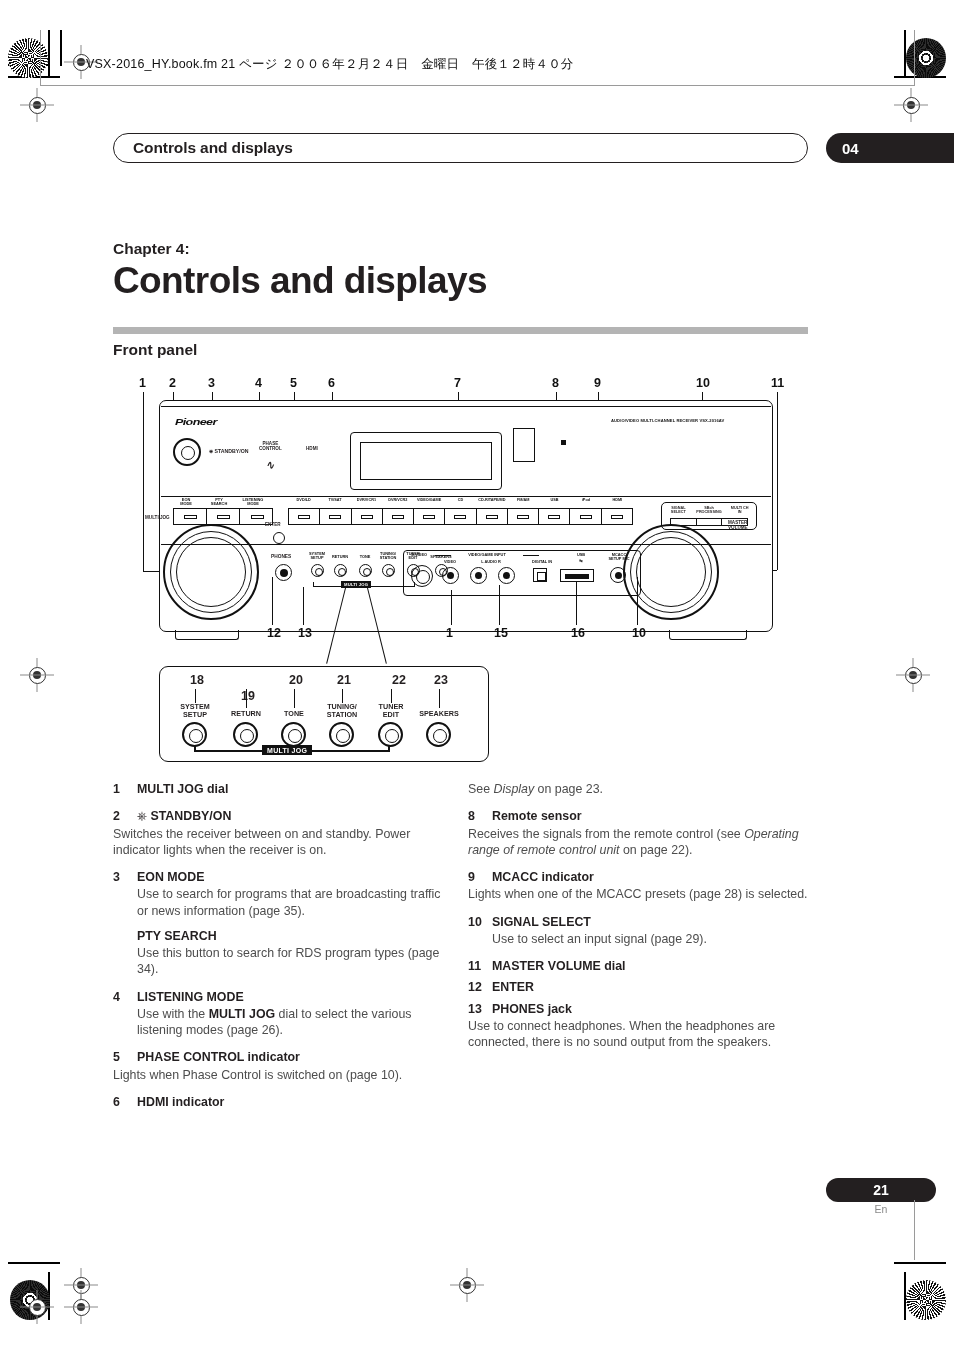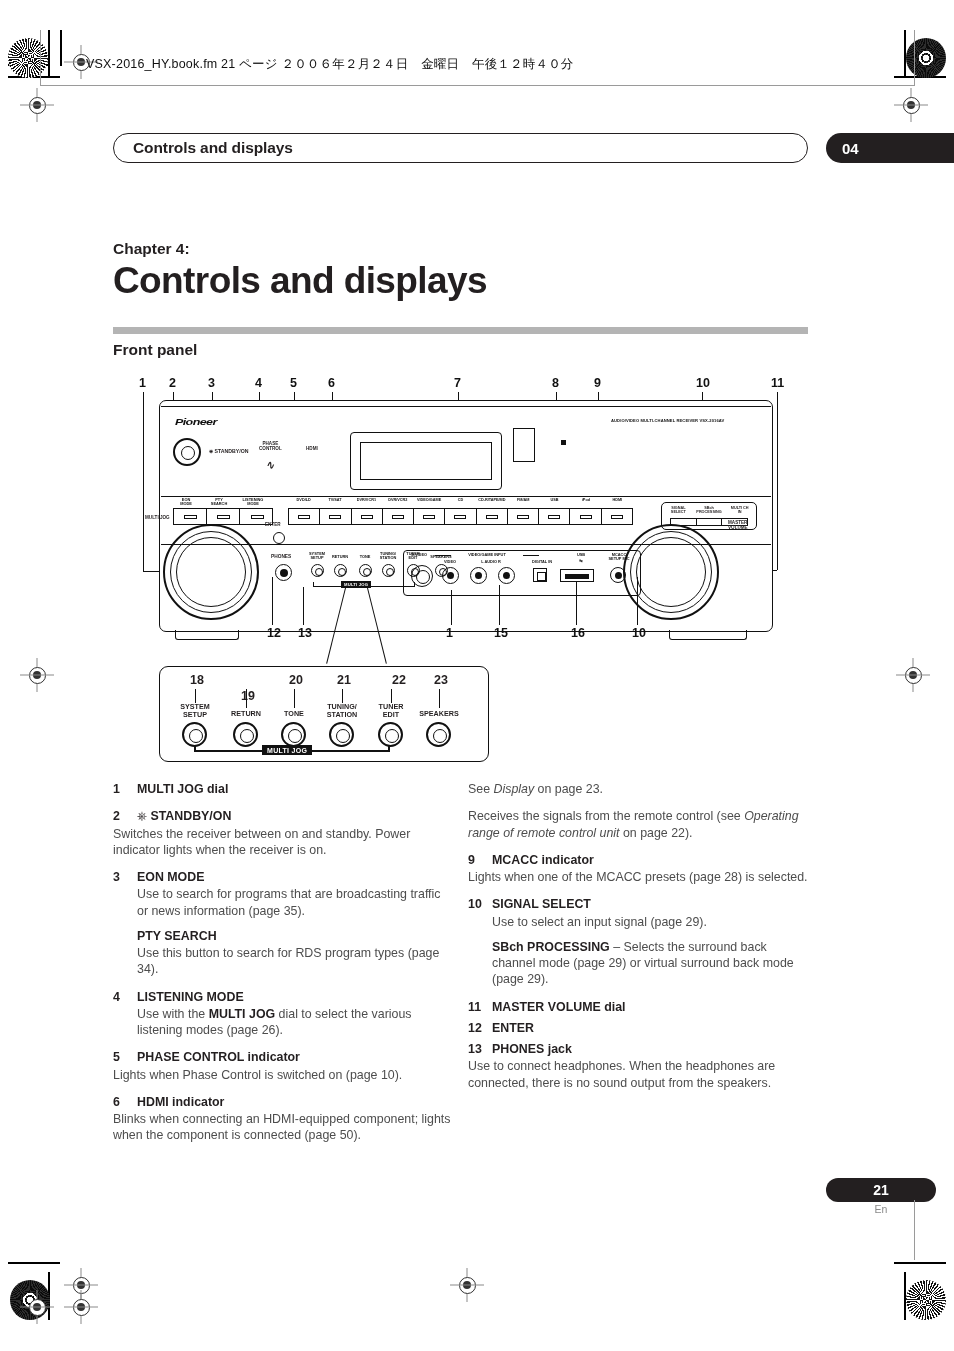--- a/index.html
+++ b/index.html
@@ -603,44 +603,43 @@
     <div class="body indent"><span>Use with the </span><b class="k">MULTI JOG</b><span> dial to select the various listening modes (page 26).</span></div>
   </div>
 
   <div class="entry">
     <div class="hd"><span class="n">5</span><span>PHASE CONTROL indicator</span></div>
     <div class="body">Lights when Phase Control is switched on (page 10).</div>
   </div>
 
   <div class="entry">
     <div class="hd"><span class="n">6</span><span>HDMI indicator</span></div>
-    <div class="body">Blinks when connecting an HDMI-equipped component; lights when the component is connected (page 50).</div>
   </div>
 
 </div>
 
 <div class="col right">
 
   <div class="entry">
     <div class="body"><span>See </span><i class="em">Display</i><span> on page 23.</span></div>
   </div>
 
   <div class="entry">
+    <div class="hd"><span class="n">8</span><span>Remote sensor</span></div>
     <div class="body"><span>Receives the signals from the remote control (see </span><i class="em">Operating range of remote control unit</i><span> on page 22).</span></div>
   </div>
 
   <div class="entry">
     <div class="hd"><span class="n">9</span><span>MCACC indicator</span></div>
     <div class="body">Lights when one of the MCACC presets (page 28) is selected.</div>
   </div>
 
   <div class="entry">
     <div class="hd"><span class="n wide">10</span><span>SIGNAL SELECT</span></div>
     <div class="body indent">Use to select an input signal (page 29).</div>
-    <div class="body indent" style="margin-top:9px;"><b class="k">SBch PROCESSING</b><span> – Selects the surround back channel mode (page 29) or virtual surround back mode (page 29).</span></div>
   </div>
 
   <div class="entry" style="margin-bottom:5px;">
     <div class="hd"><span class="n wide">11</span><span>MASTER VOLUME dial</span></div>
   </div>
 
   <div class="entry" style="margin-bottom:5px;">
     <div class="hd"><span class="n wide">12</span><span>ENTER</span></div>
   </div>
 

